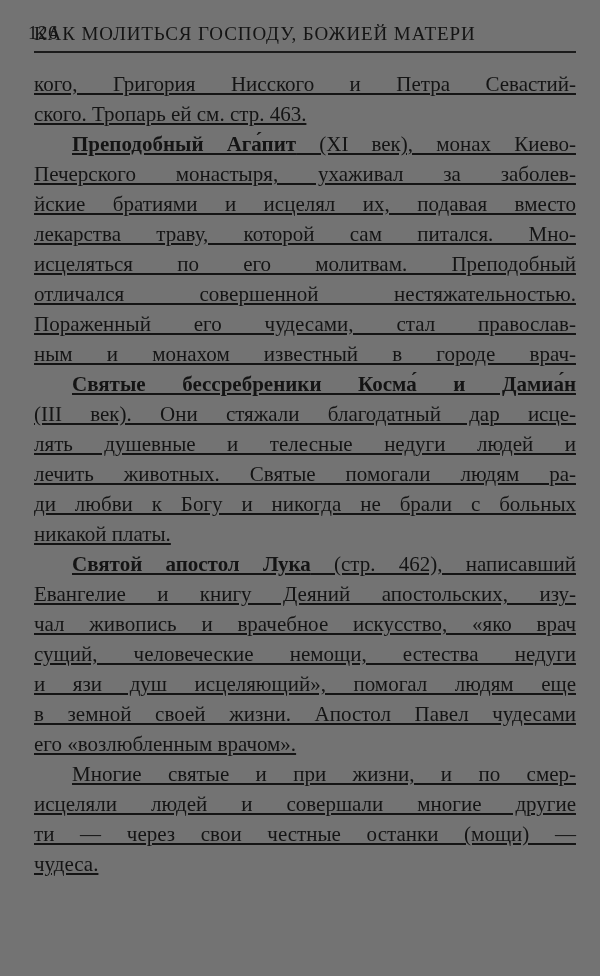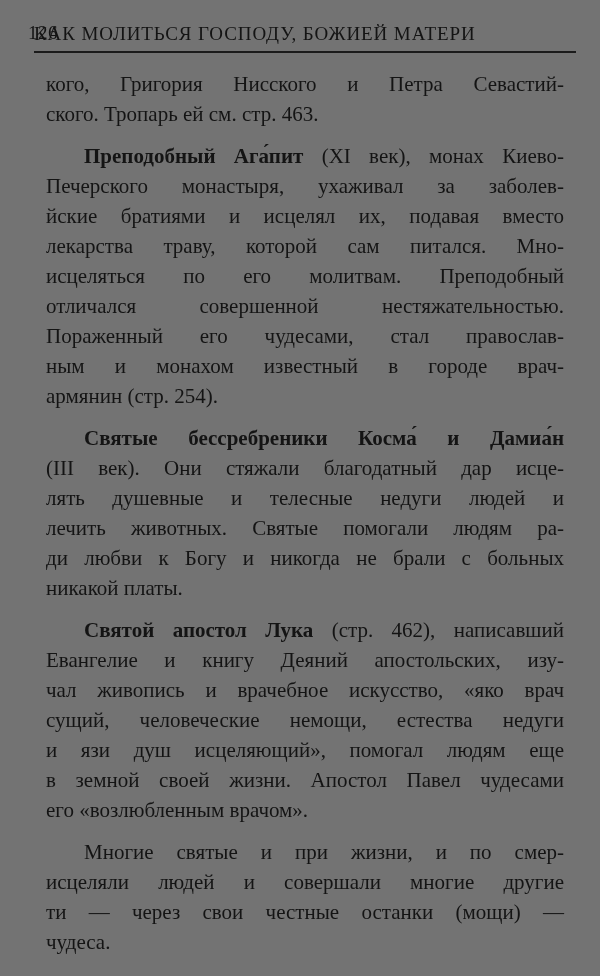--- a/index.html
+++ b/index.html
@@ -40,21 +40,21 @@
   .header-rule {
     border: 0;
     border-bottom: 2px solid #1b1b1b;
     margin: 5px 0 0 0;
   }
   .body-text {
     margin-top: 16px;
     font-size: 21px;
     line-height: 30px;
   }
-  .paragraph { margin: 12px; }
+  .paragraph { margin: 0; text-decoration: underline; }
   .line {
     text-align: justify;
     text-align-last: justify;
     white-space: normal;
   }
   .line.last {
     text-align-last: left;
   }
   .line.indent {
     text-indent: 38px;
@@ -77,21 +77,20 @@
       </div>
       <div class="paragraph">
         <div class="line indent"><span class="bold">Преподобный Ага́пит</span><span> (XI век), монах Киево-</span></div>
         <div class="line"><span>Печерского монастыря, ухаживал за заболев-</span></div>
         <div class="line"><span>йские братиями и исцелял их, подавая вместо</span></div>
         <div class="line"><span>лекарства траву, которой сам питался. Мно-</span></div>
         <div class="line"><span>исцеляться по его молитвам. Преподобный</span></div>
         <div class="line"><span>отличался совершенной нестяжательностью.</span></div>
         <div class="line"><span>Пораженный его чудесами, стал православ-</span></div>
         <div class="line"><span>ным и монахом известный в городе врач-</span></div>
-        <div class="line last"><span>армянин (стр. 254).</span></div>
       </div>
       <div class="paragraph">
         <div class="line indent"><span class="bold">Святые бессребреники Косма́ и Дамиа́н</span></div>
         <div class="line"><span>(III век). Они стяжали благодатный дар исце-</span></div>
         <div class="line"><span>лять душевные и телесные недуги людей и</span></div>
         <div class="line"><span>лечить животных. Святые помогали людям ра-</span></div>
         <div class="line"><span>ди любви к Богу и никогда не брали с больных</span></div>
         <div class="line last"><span>никакой платы.</span></div>
       </div>
       <div class="paragraph">

